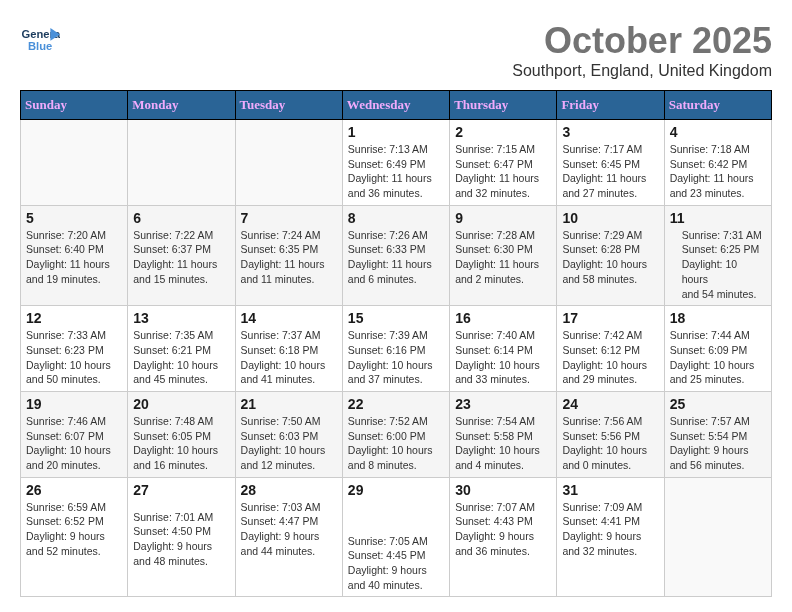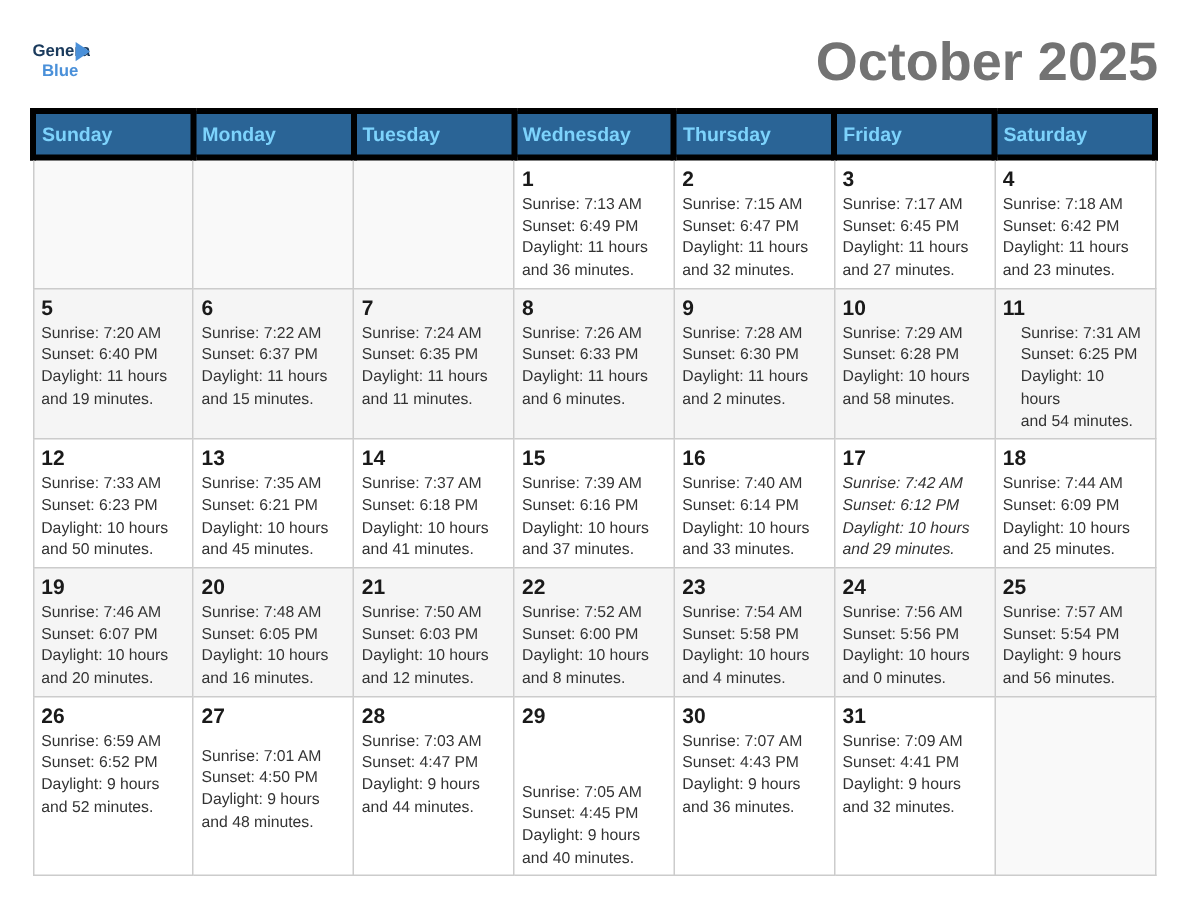--- a/index.html
+++ b/index.html
@@ -37,26 +37,27 @@
       font-size: 16px;
       color: #333;
     }
     table {
       width: 100%;
       border-collapse: collapse;
       font-size: 11px;
     }
     thead tr th {
       background-color: #2a6496;
-      color: #7dd3fc;
+      color: #f0abfc;
       padding: 6px 4px;
       text-align: left;
       font-size: 13px;
       font-weight: bold;
-      border: 4px solid #000000;
+      border: 1px solid #000000;
+      font-family: Liberation Serif, serif;
     }
     tbody tr td {
       border: 1px solid #ccc;
       vertical-align: top;
       padding: 4px 5px;
       width: 14.28%;
       height: 85px;
       background: #fff;
     }
     tbody tr:nth-child(even) td {
@@ -84,20 +85,21 @@
 <div class="header-area">
   <div class="logo">
     <svg class="logo-icon" viewBox="0 0 50 50" xmlns="http://www.w3.org/2000/svg">
       <text x="2" y="22" font-size="14" font-weight="bold" fill="#1a3a5c">General</text>
       <text x="10" y="38" font-size="14" font-weight="bold" fill="#4a90d9">Blue</text>
       <polygon points="38,10 50,18 38,26" fill="#4a90d9"></polygon>
     </svg>
   </div>
   <div class="title-area">
     <div class="month-title">October 2025</div>
+    <div class="location">Southport, England, United Kingdom</div>
   </div>
 </div>
 
 <table>
   <thead>
     <tr id="weekday-header">
     <th>Sunday</th>
         <th>Monday</th>
         <th>Tuesday</th>
         <th>Wednesday</th>
@@ -222,21 +224,21 @@
         </td>
         <td>
           <span class="day-number">16</span>
           <div class="day-info" style="white-space: pre-line;">Sunrise: 7:40 AM
 Sunset: 6:14 PM
 Daylight: 10 hours
 and 33 minutes.</div>
         </td>
         <td>
           <span class="day-number">17</span>
-          <div class="day-info" style="white-space: pre-line; font-style: italic;">Sunrise: 7:42 AM
+          <div class="day-info" style="white-space: pre-line;">Sunrise: 7:42 AM
 Sunset: 6:12 PM
 Daylight: 10 hours
 and 29 minutes.</div>
         </td>
         <td>
           <span class="day-number">18</span>
           <div class="day-info" style="white-space: pre-line;">Sunrise: 7:44 AM
 Sunset: 6:09 PM
 Daylight: 10 hours
 and 25 minutes.</div>

